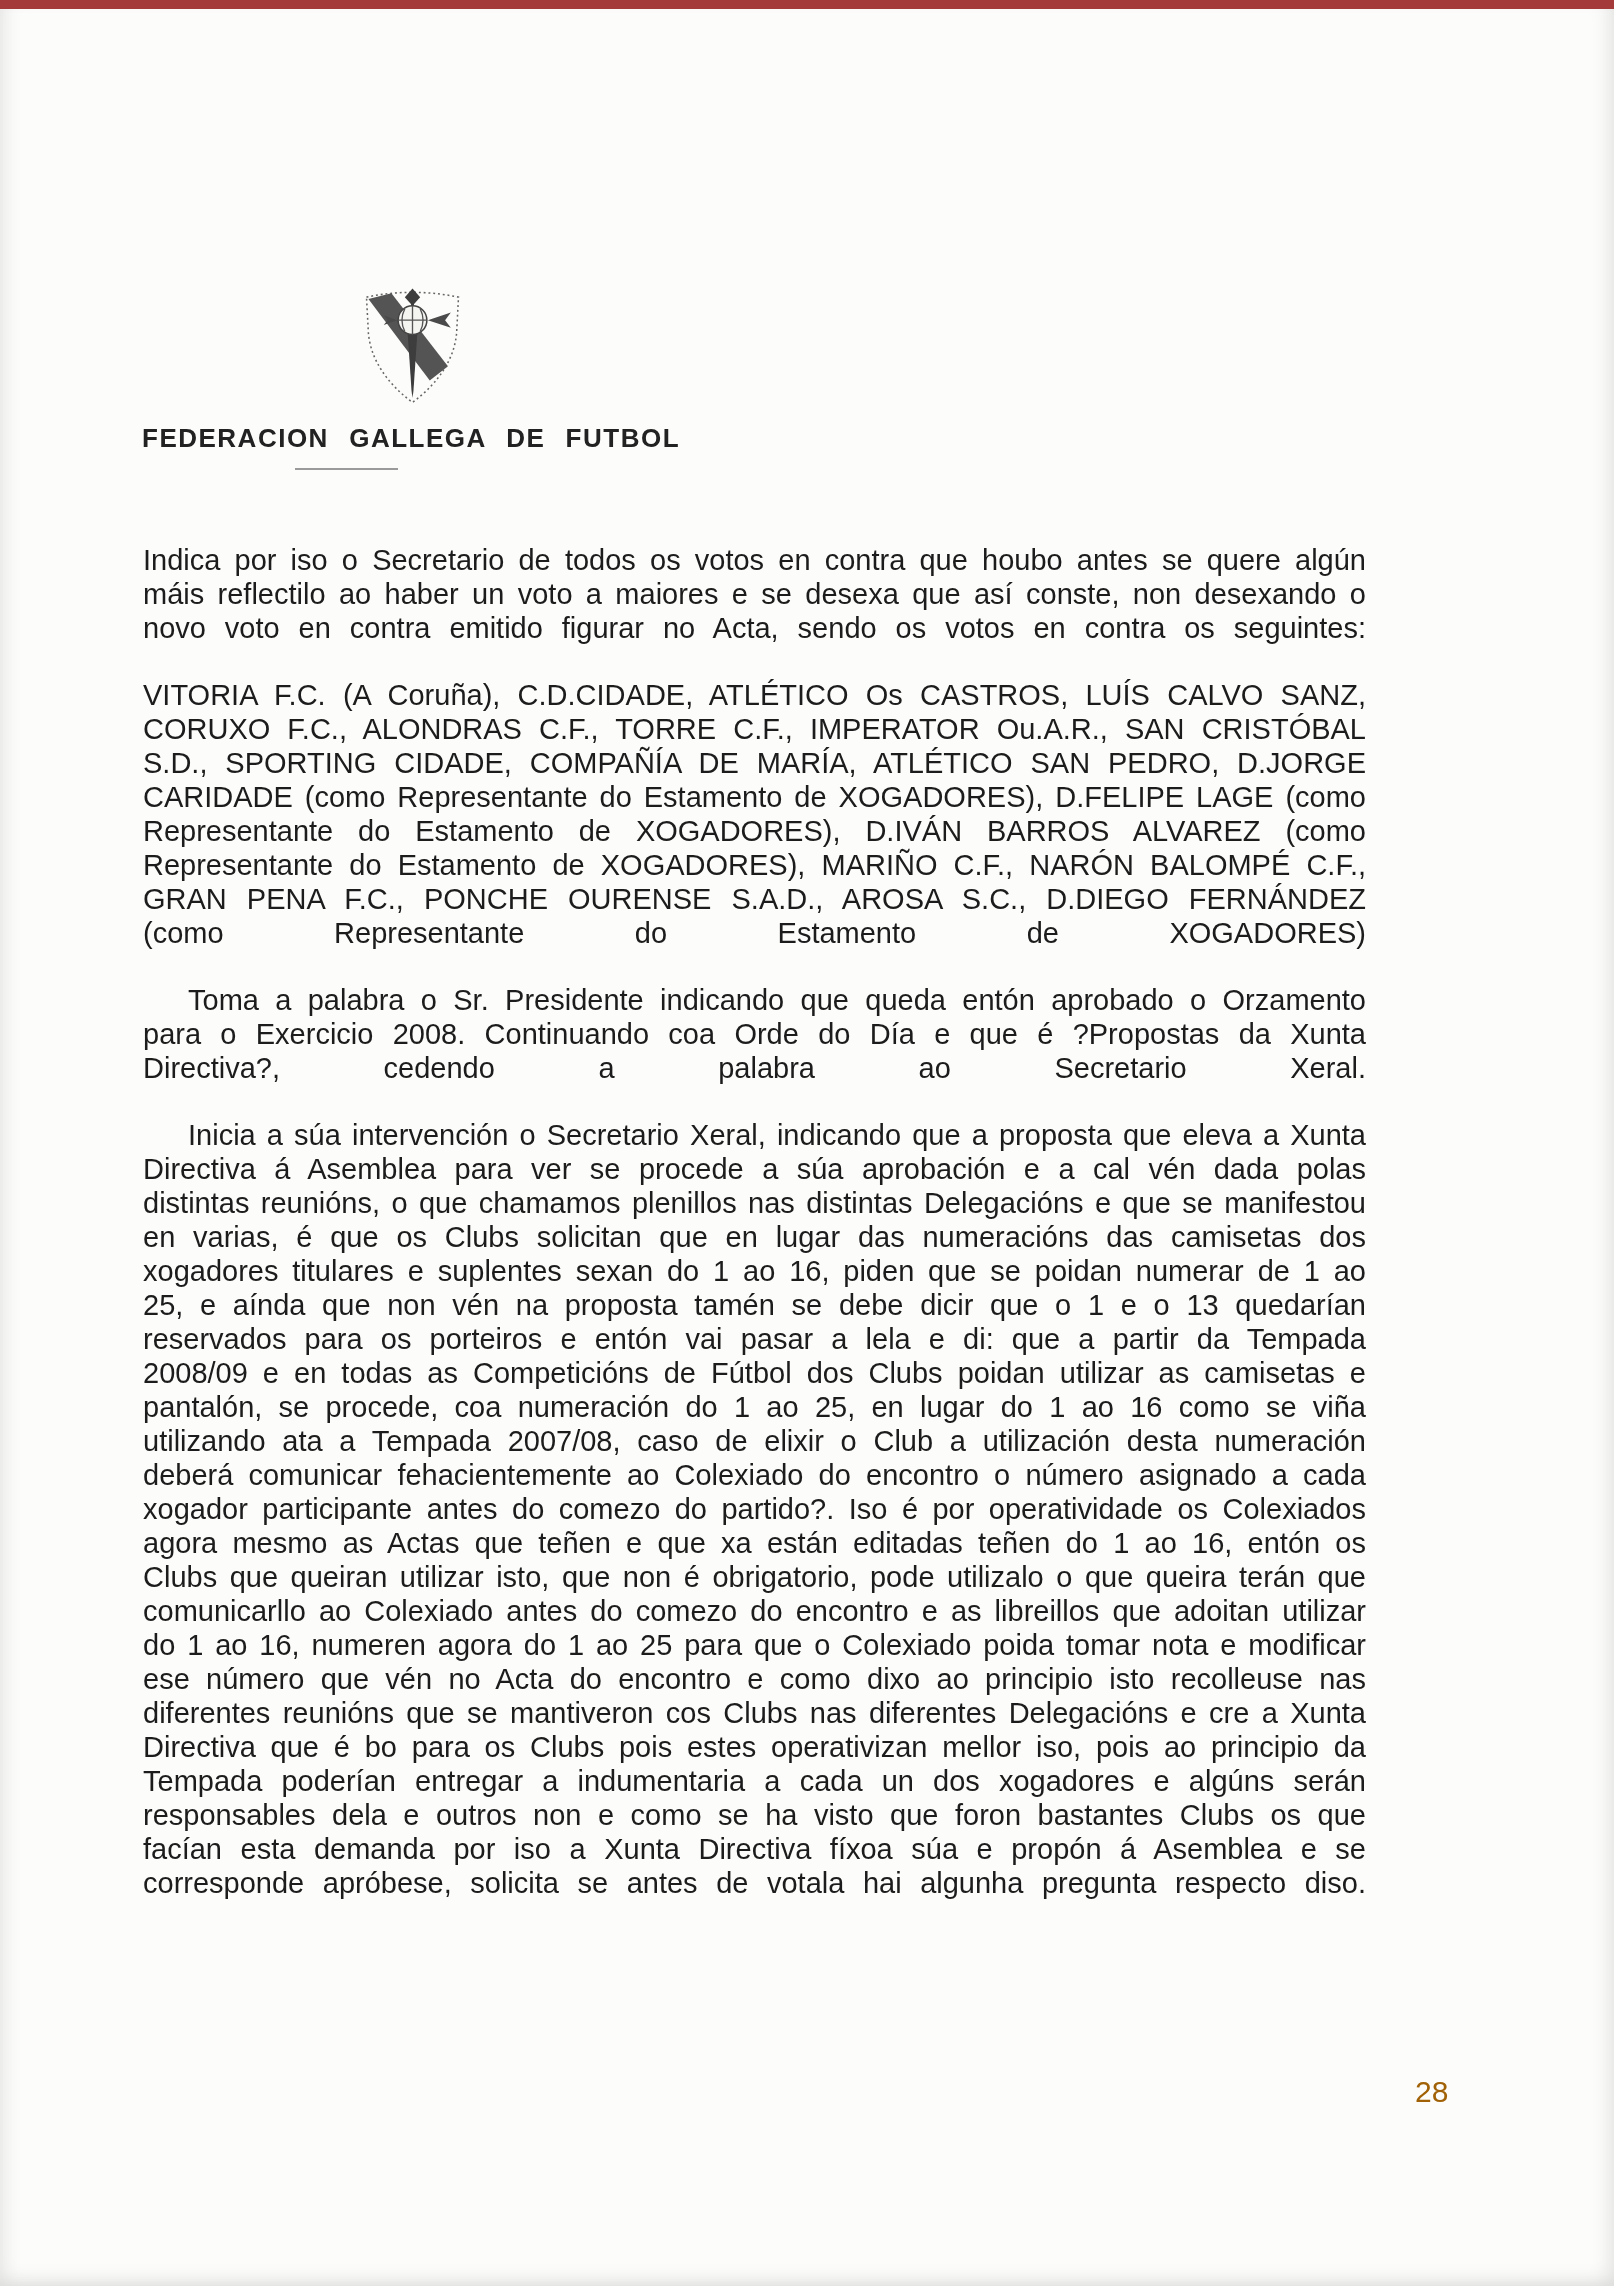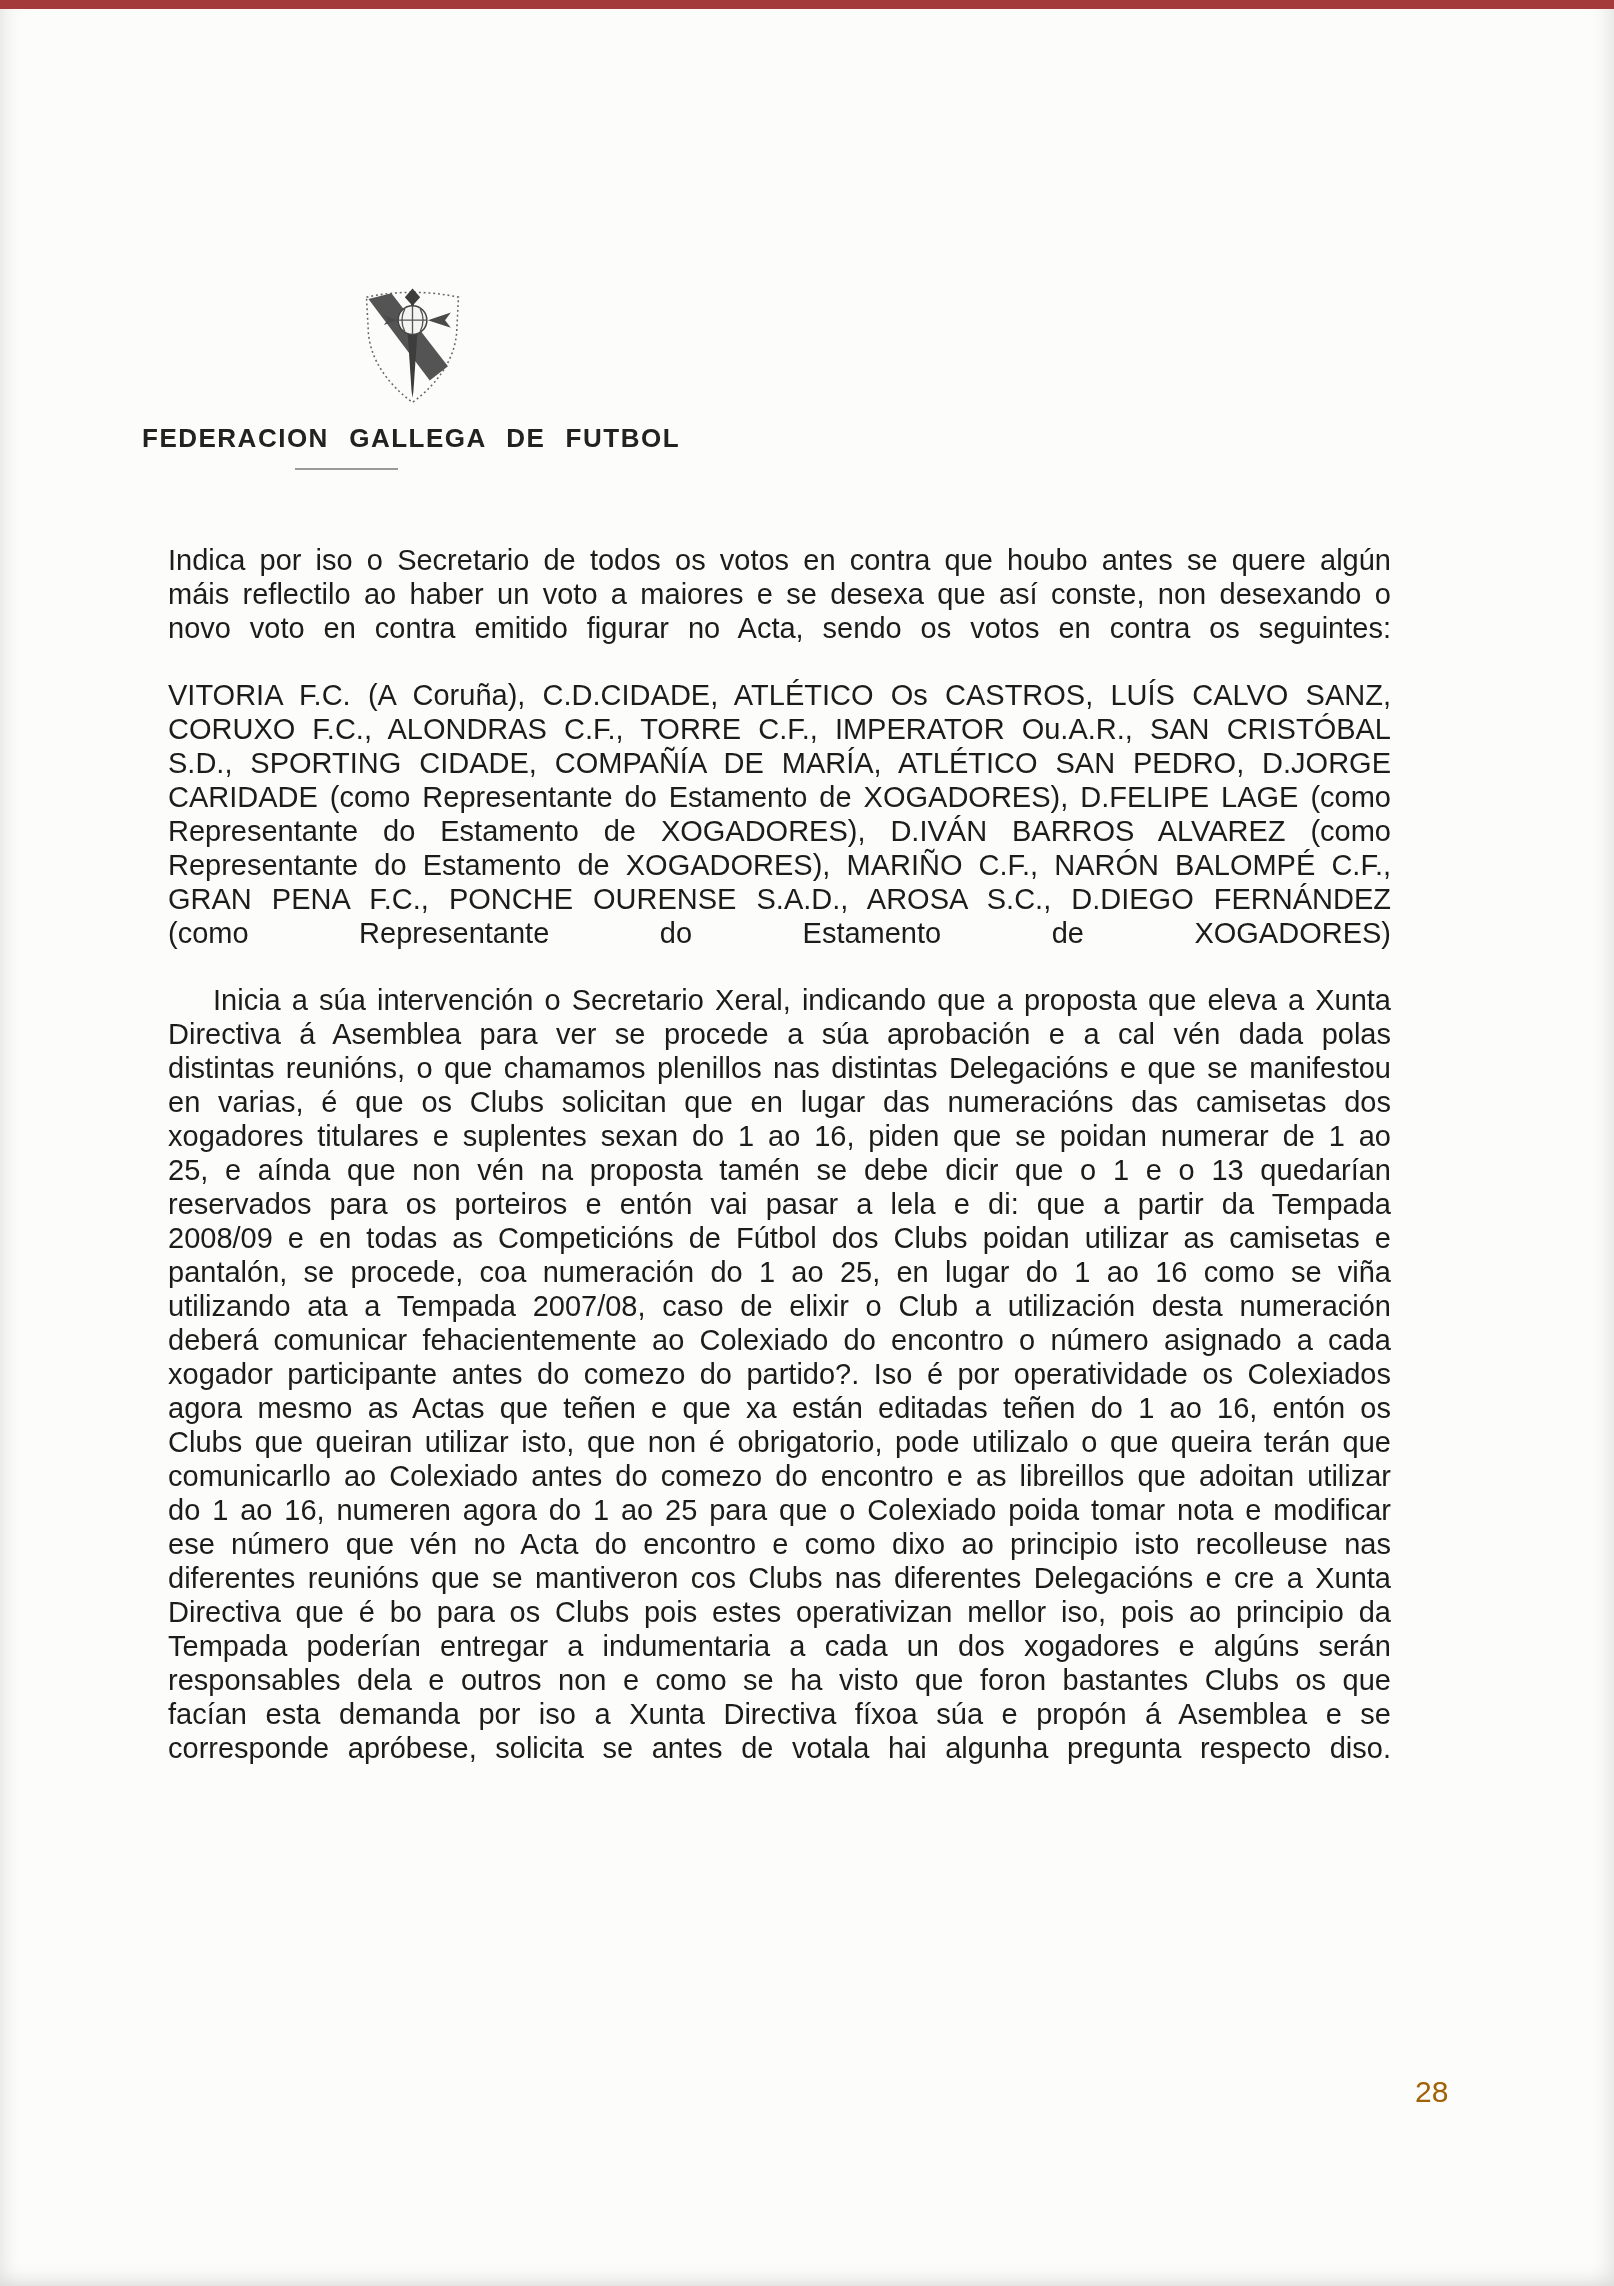--- a/index.html
+++ b/index.html
@@ -50,21 +50,21 @@
   }
   .org-underline {
     margin-top: 13.6px;
     margin-left: 153px;
     width: 103px;
     height: 2.9px;
     background: #9a9a9a;
   }
   .body-text {
     position: absolute;
-    left: 168px;
+    left: 143px;
     top: 543px;
     width: 1223px;
     font-size: 29px;
     line-height: 34px;
     text-align: justify;
     text-align-last: justify;
     word-spacing: 2.9px;
     color: #1c1c1c;
   }
   .body-text p {
@@ -110,19 +110,20 @@
   </div>
 
   <div class="org-header">
     <div class="org-name">FEDERACION GALLEGA DE FUTBOL</div>
     <div class="org-underline"></div>
   </div>
 
   <div class="body-text">
     <p>Indica por iso o Secretario de todos os votos en contra que houbo antes se quere algún máis reflectilo ao haber un voto a maiores e se desexa que así conste, non desexando o novo voto en contra emitido figurar no Acta, sendo os votos en contra os seguintes:</p>
     <p>VITORIA F.C. (A Coruña), C.D.CIDADE, ATLÉTICO Os CASTROS, LUÍS CALVO SANZ, CORUXO F.C., ALONDRAS C.F., TORRE C.F., IMPERATOR Ou.A.R., SAN CRISTÓBAL S.D., SPORTING CIDADE, COMPAÑÍA DE MARÍA, ATLÉTICO SAN PEDRO, D.JORGE CARIDADE (como Representante do Estamento de XOGADORES), D.FELIPE LAGE (como Representante do Estamento de XOGADORES), D.IVÁN BARROS ALVAREZ (como Representante do Estamento de XOGADORES), MARIÑO C.F., NARÓN BALOMPÉ C.F., GRAN PENA F.C., PONCHE OURENSE S.A.D., AROSA S.C., D.DIEGO FERNÁNDEZ (como Representante do Estamento de XOGADORES)</p>
+    <p class="indent">Toma a palabra o Sr. Presidente indicando que queda entón aprobado o Orzamento para o Exercicio 2008. Continuando coa Orde do Día e que é ?Propostas da Xunta Directiva?, cedendo a palabra ao Secretario Xeral.</p>
     <p class="indent">Inicia a súa intervención o Secretario Xeral, indicando que a proposta que eleva a Xunta Directiva á Asemblea para ver se procede a súa aprobación e a cal vén dada polas distintas reunións, o que chamamos plenillos nas distintas Delegacións e que se manifestou en varias, é que os Clubs solicitan que en lugar das numeracións das camisetas dos xogadores titulares e suplentes sexan do 1 ao 16, piden que se poidan numerar de 1 ao 25, e aínda que non vén na proposta tamén se debe dicir que o 1 e o 13 quedarían reservados para os porteiros e entón vai pasar a lela e di: que a partir da Tempada 2008/09 e en todas as Competicións de Fútbol dos Clubs poidan utilizar as camisetas e pantalón, se procede, coa numeración do 1 ao 25, en lugar do 1 ao 16 como se viña utilizando ata a Tempada 2007/08, caso de elixir o Club a utilización desta numeración deberá comunicar fehacientemente ao Colexiado do encontro o número asignado a cada xogador participante antes do comezo do partido?. Iso é por operatividade os Colexiados agora mesmo as Actas que teñen e que xa están editadas teñen do 1 ao 16, entón os Clubs que queiran utilizar isto, que non é obrigatorio, pode utilizalo o que queira terán que comunicarllo ao Colexiado antes do comezo do encontro e as libreillos que adoitan utilizar do 1 ao 16, numeren agora do 1 ao 25 para que o Colexiado poida tomar nota e modificar ese número que vén no Acta do encontro e como dixo ao principio isto recolleuse nas diferentes reunións que se mantiveron cos Clubs nas diferentes Delegacións e cre a Xunta Directiva que é bo para os Clubs pois estes operativizan mellor iso, pois ao principio da Tempada poderían entregar a indumentaria a cada un dos xogadores e algúns serán responsables dela e outros non e como se ha visto que foron bastantes Clubs os que facían esta demanda por iso a Xunta Directiva fíxoa súa e propón á Asemblea e se corresponde apróbese, solicita se antes de votala hai algunha pregunta respecto diso.</p>
   </div>
 
   <div class="page-number">28</div>
 
 </div>
 
 
 </body></html>

